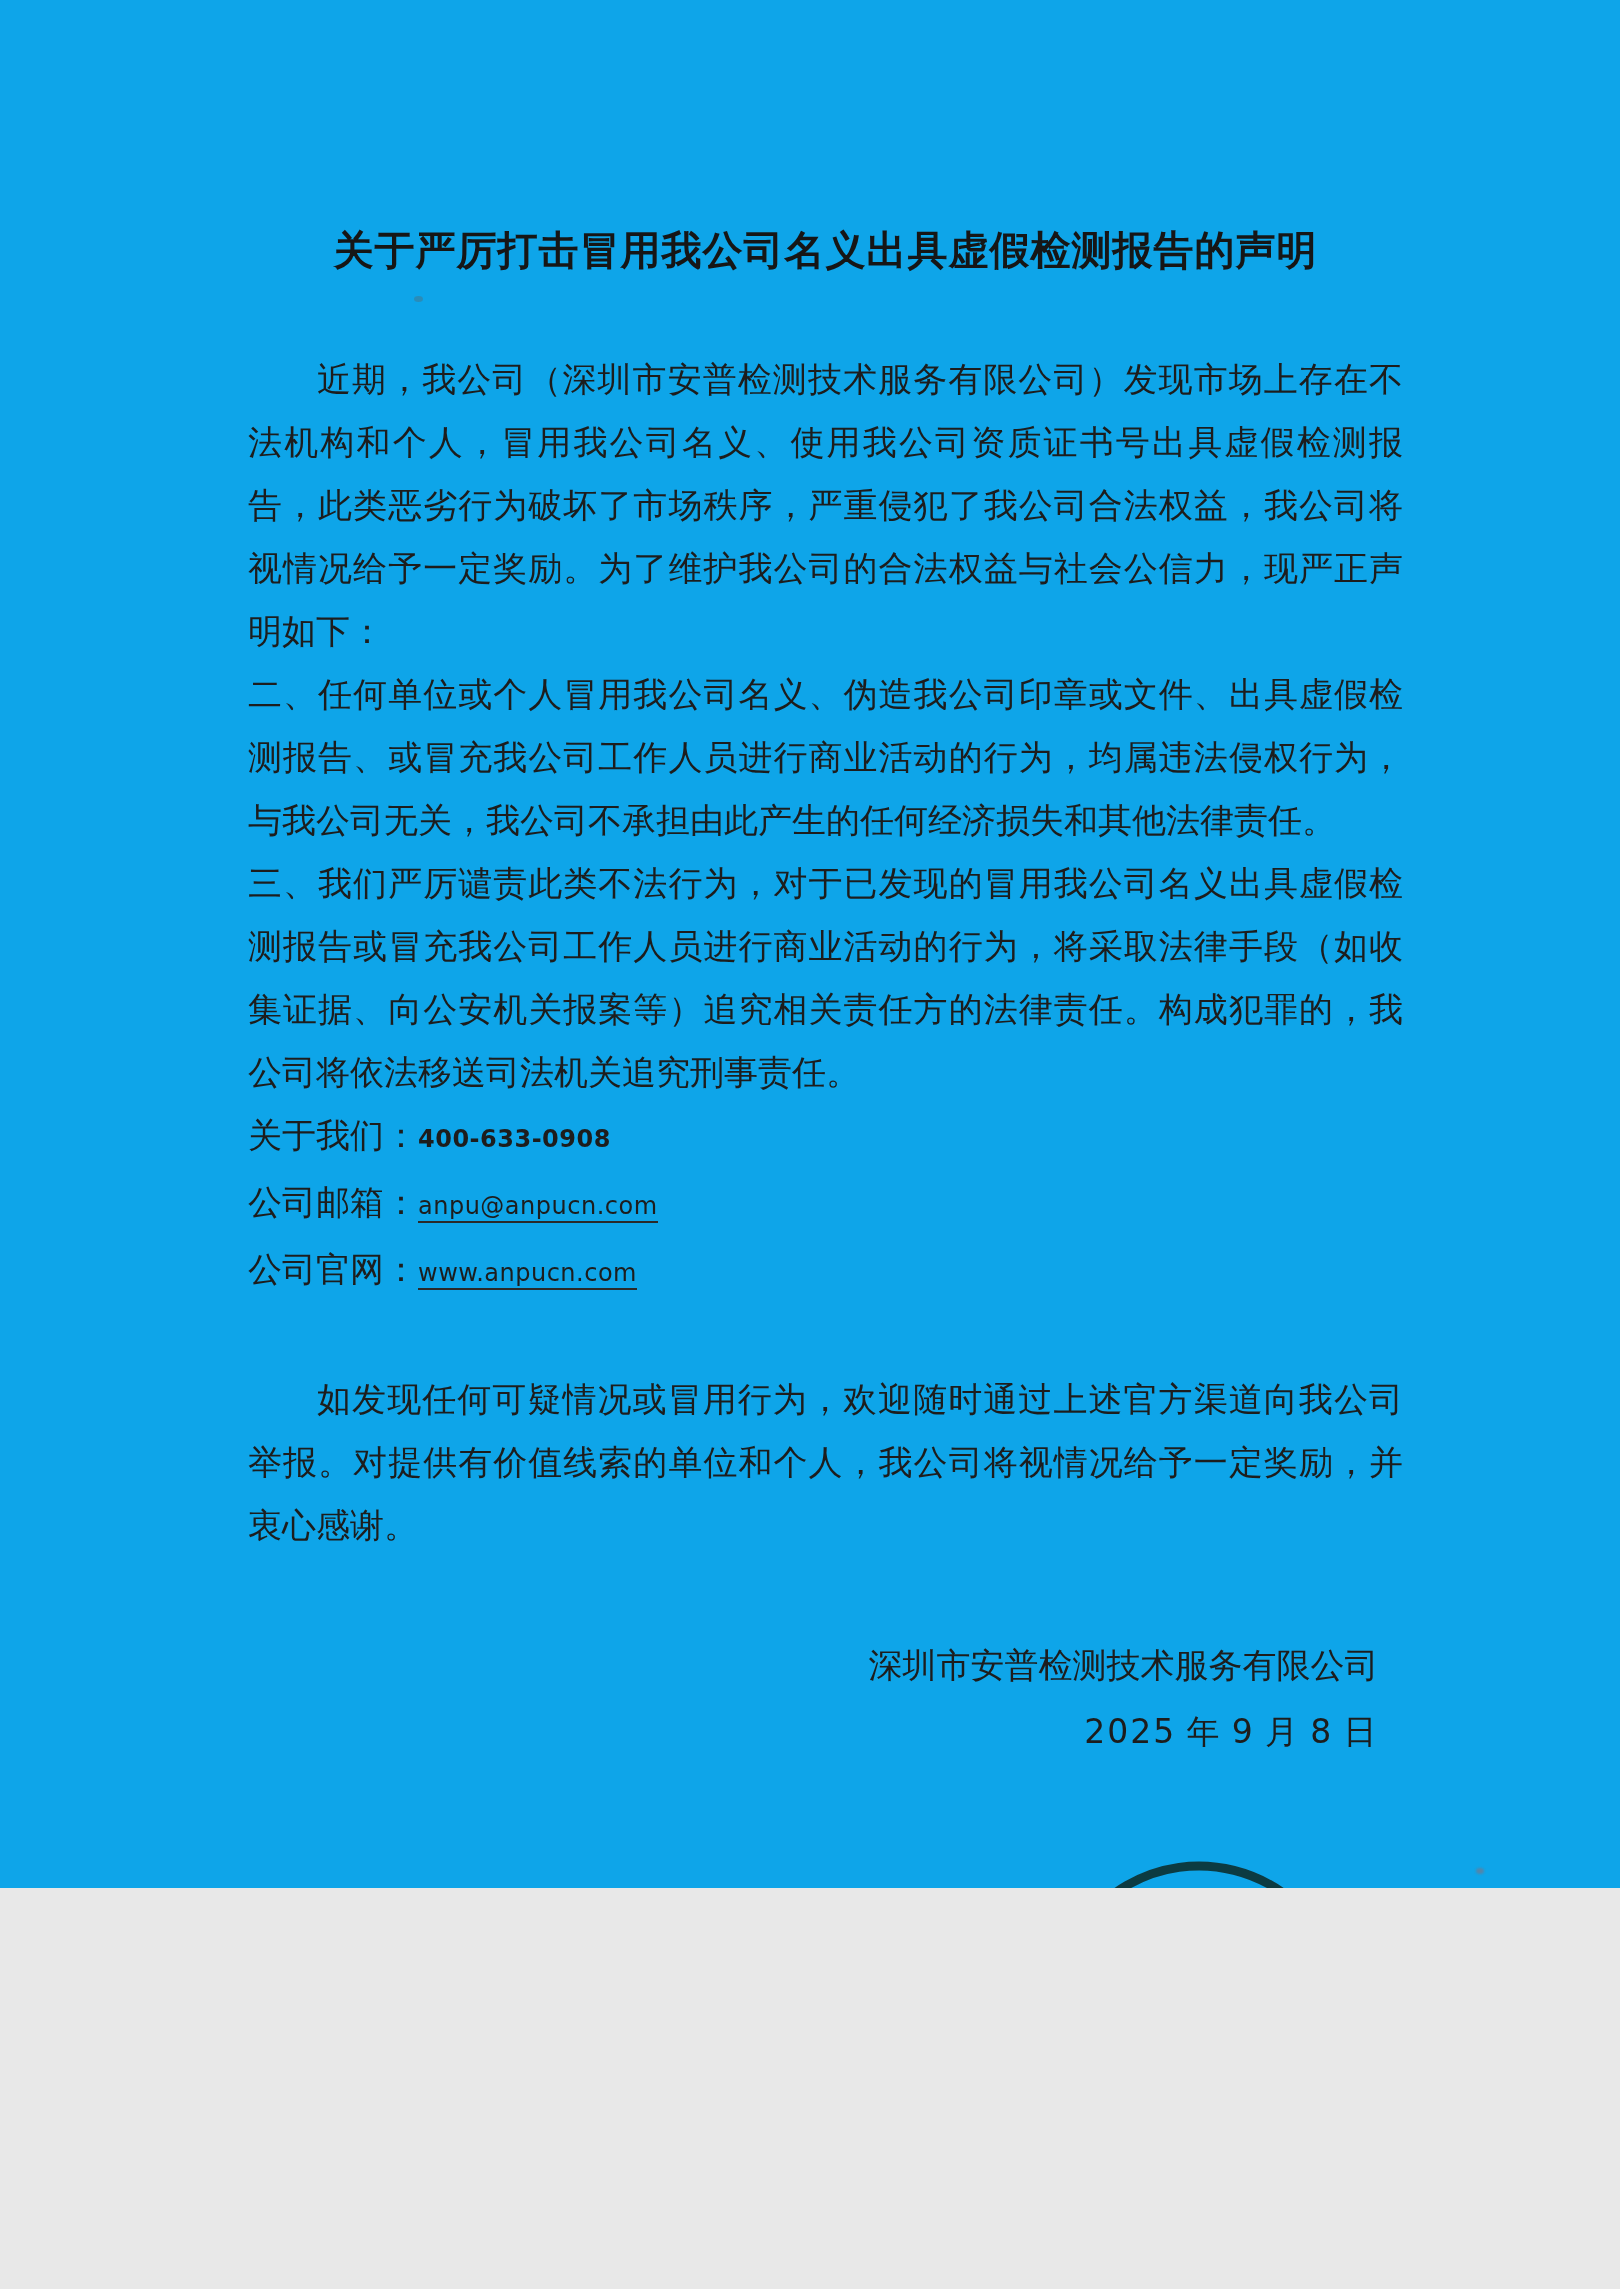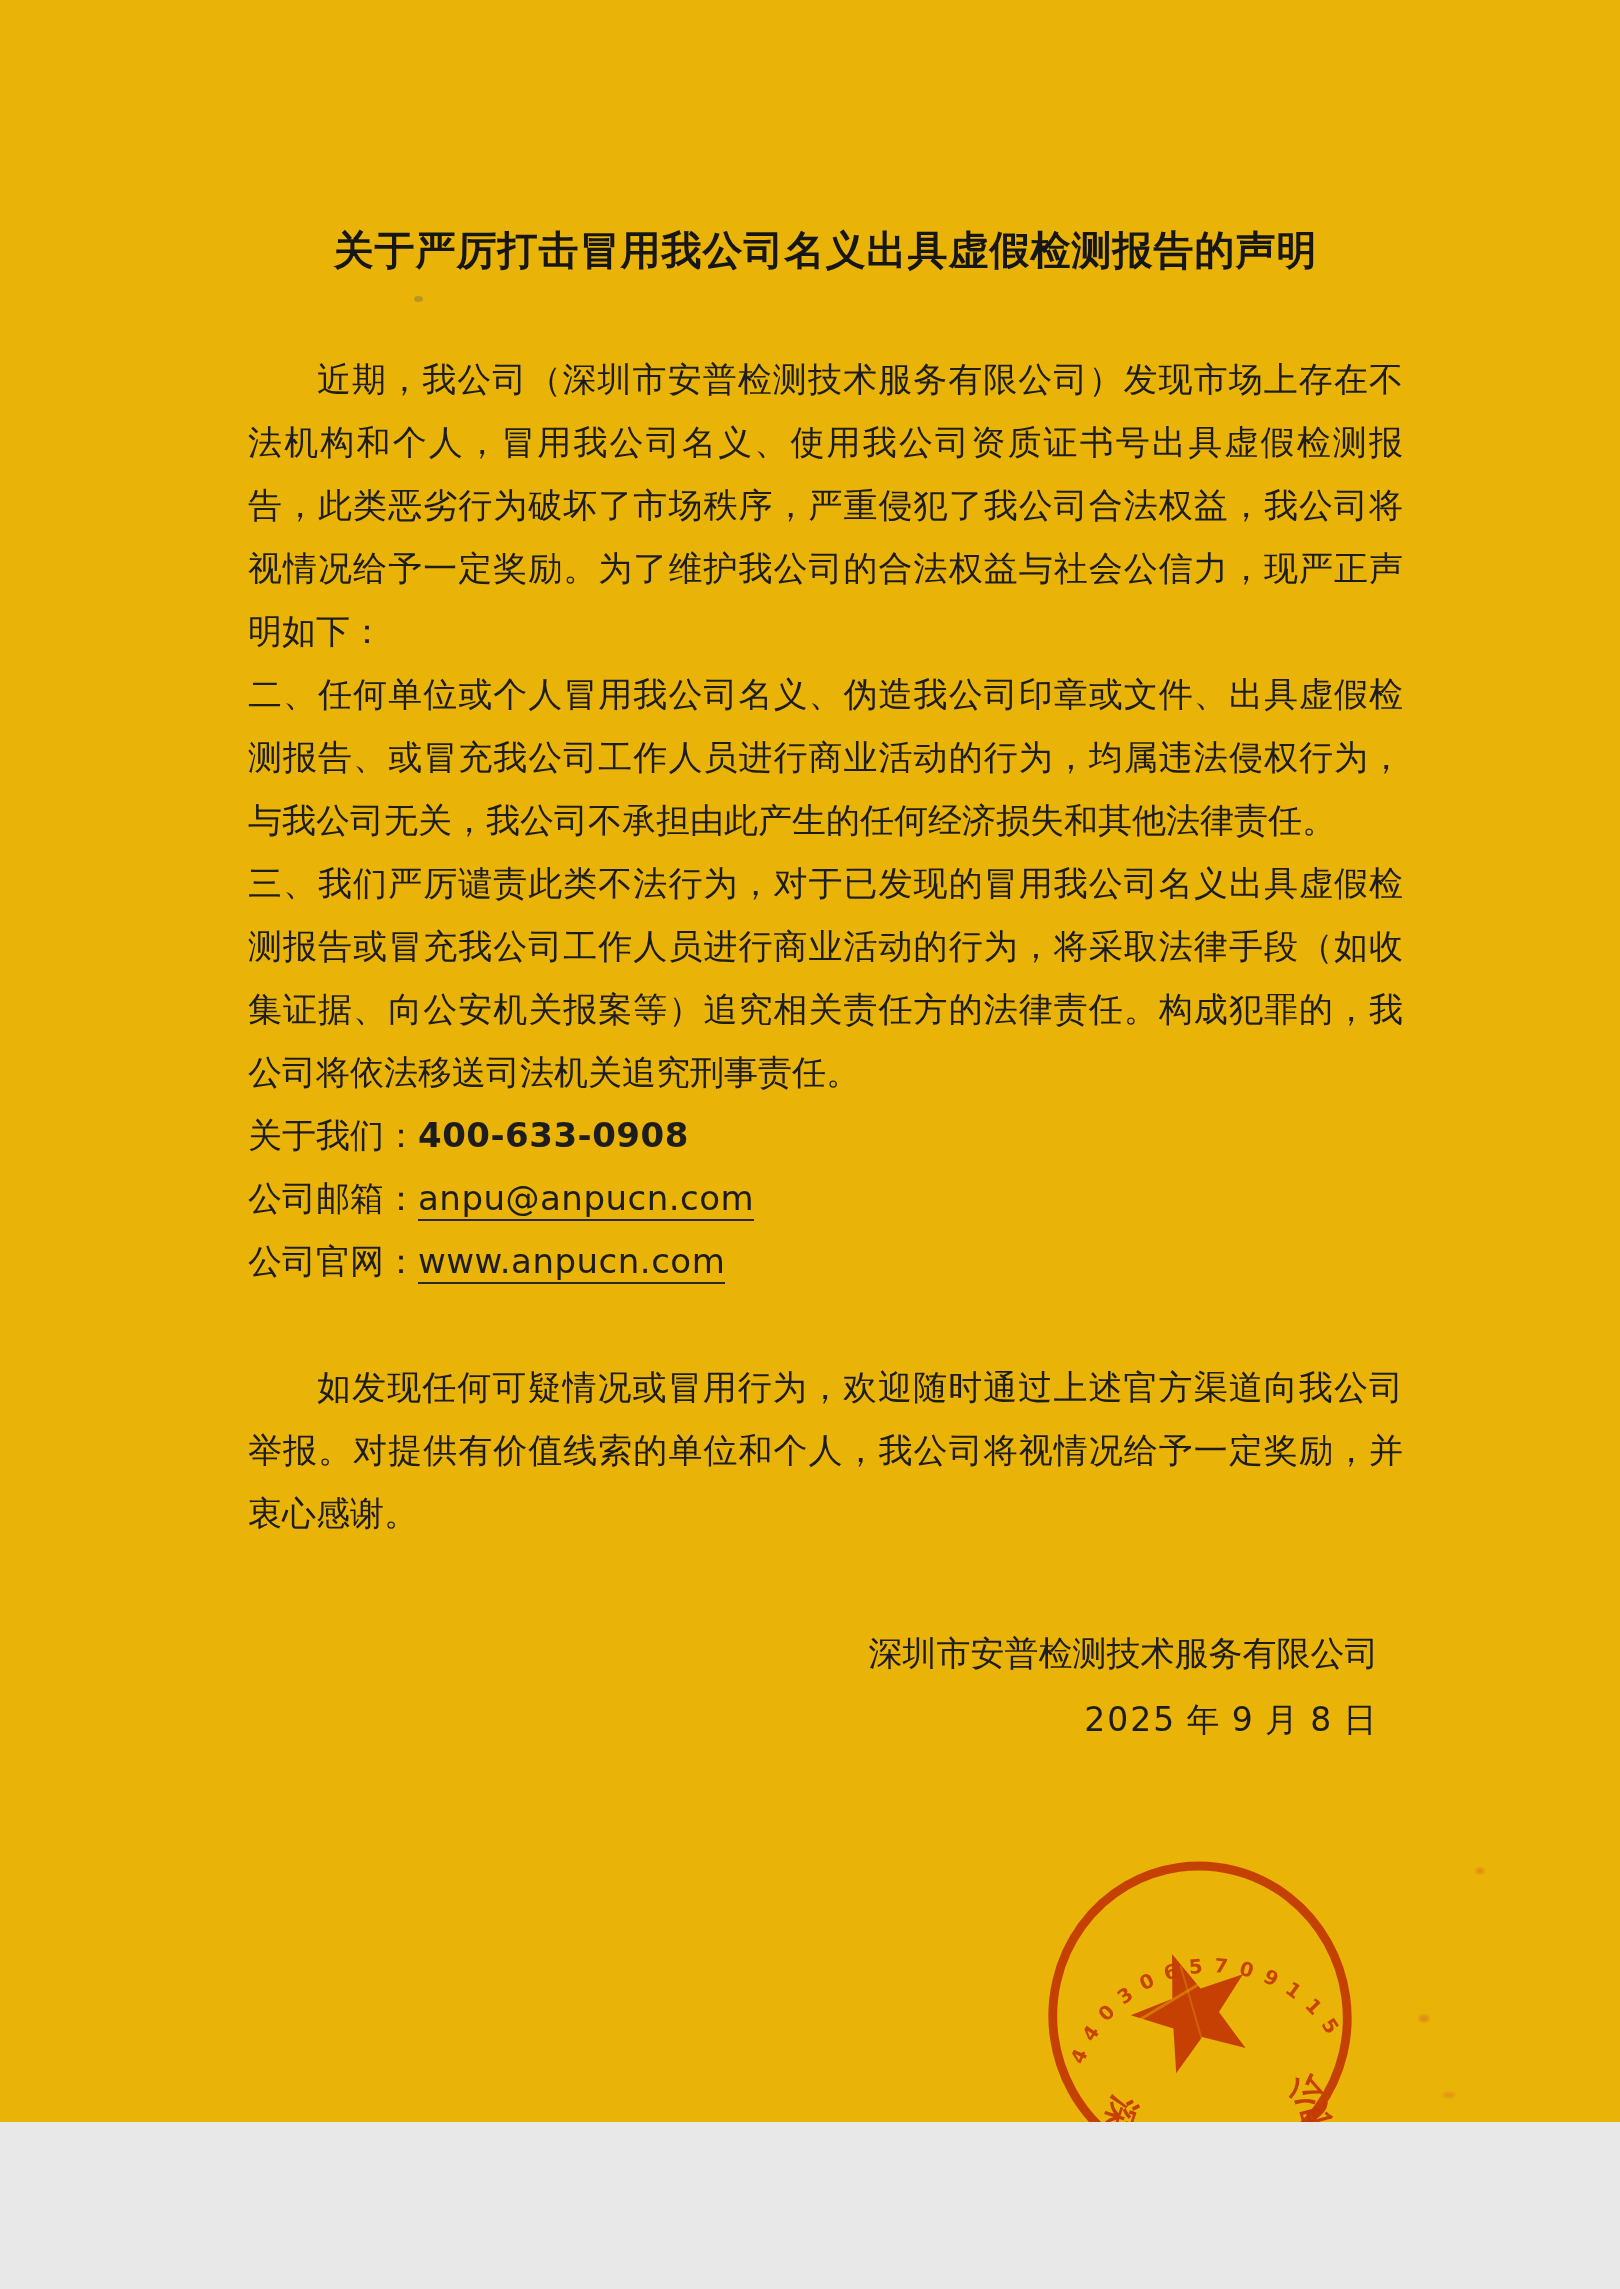--- a/index.html
+++ b/index.html
@@ -1,21 +1,21 @@
 <!DOCTYPE html>
 <html><head>
 <meta charset="utf-8">
 <style>
   html, body { margin: 0; padding: 0; background: #e8e8e8; }
   .page {
     position: relative;
     width: 1620px;
-    height: 2122px;
+    height: 1888px;
     margin: 0 auto;
-    background: #eab308;
+    background: #0ea5e9;
     overflow: hidden;
     font-family: "Liberation Serif", "DejaVu Serif", serif;
     color: #1d1d1d;
   }
   .content {
     position: absolute;
     left: 248px;
     top: 227px;
     width: 1155px;
   }
@@ -33,21 +33,21 @@
     margin: 0;
     font-size: 34px;
     line-height: 63px;
     text-align: justify;
     text-justify: inter-character;
   }
   .indent { text-indent: 69px; }
   .contact-row { font-size: 34px; line-height: 63px; }
   .latin {
     font-family: "DejaVu Sans", "Liberation Sans", sans-serif;
-    font-size: 34px;
+    font-size: 24px;
     letter-spacing: 0.5px;
   }
   .phone { font-weight: 700; }
   .u { border-bottom: 2.9px solid #2a2a2a; padding-bottom: 1px; }
   .spacer-line { height: 63px; }
   .spacer-sig { height: 76px; }
   .signature {
     text-align: right;
     padding-right: 24.5px;
     font-size: 34px;

